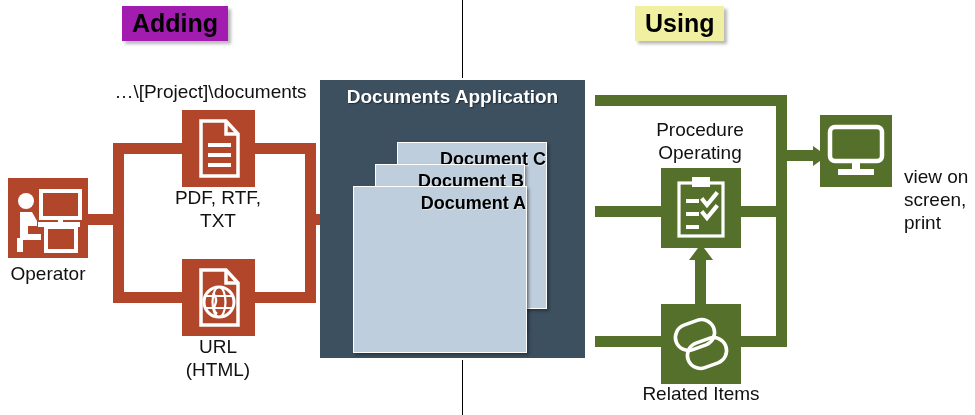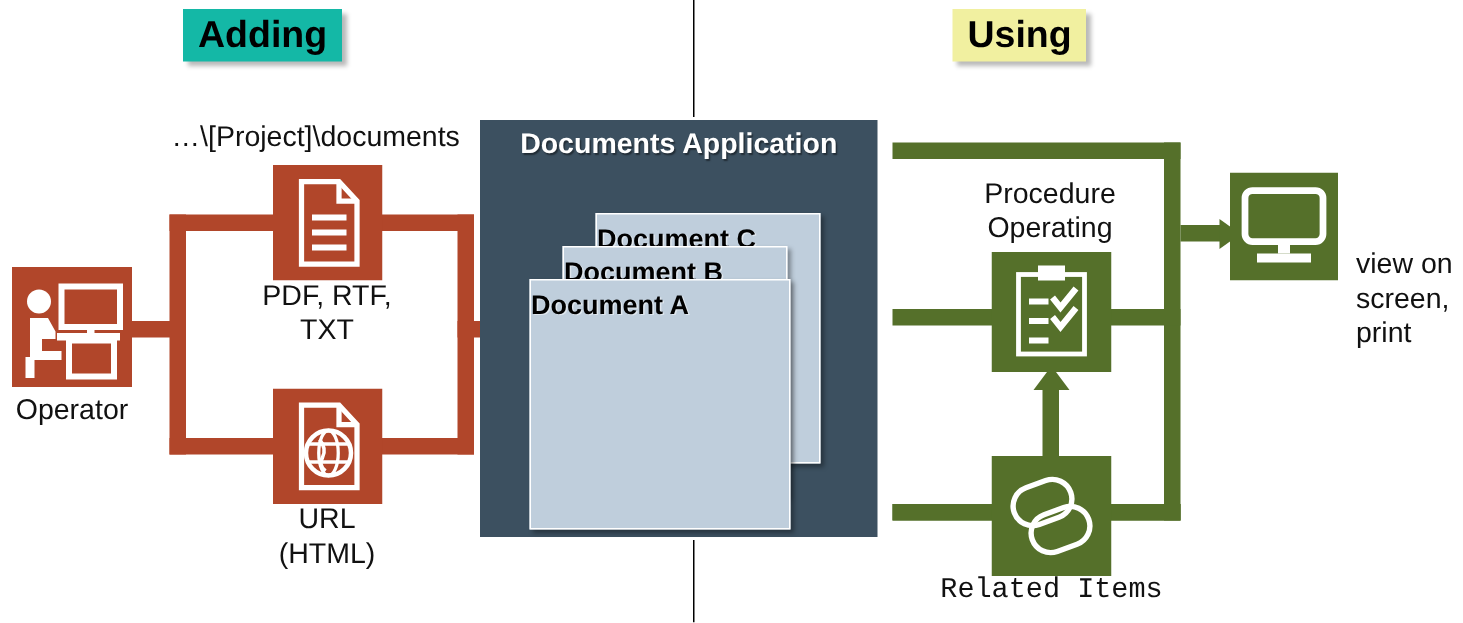--- a/index.html
+++ b/index.html
@@ -57,37 +57,37 @@
     text-shadow:1px 1px 1px rgba(0,0,0,.45);
   }
   .doccard{
     position:absolute;
     background:#BFCEDC;
     border:1px solid #ffffff;
     box-shadow:2px 2px 3px rgba(0,0,0,.35);
   }
   .doccard span{
     position:absolute;left:0;top:6px;width:100%;
-    text-align:left;
+    text-align:right;
     font-size:18px;font-weight:bold;color:#000000;
     text-shadow:1px 1px 0 rgba(255,255,255,.5);
   }
 
   
   .divider{position:absolute;width:1px;background:#000000;}
 </style>
 </head>
 <body>
 
 <div id="stage">
 
   <div class="divider" style="left:462px;top:0px;height:78px;"></div>
   <div class="divider" style="left:462px;top:360px;height:55px;"></div>
 
-  <div class="banner" style="left:122px;top:6px;background:#14b8a6;">
+  <div class="banner" style="left:122px;top:6px;background:#a21caf;">
     <span>Adding</span>
   </div>
   <div class="banner" style="left:635px;top:6px;background:#F1F0A0;text-align:center;">
     <span>Using</span>
   </div>
 
   <div class="bar" style="left:88px;top:214px;width:36px;height:11px;background:#B1462A;"></div>
 
   <div class="bar" style="left:113px;top:143px;width:11px;height:160px;background:#B1462A;"></div>
 
@@ -220,21 +220,21 @@
     </svg>
   </div>
 
   <div class="tile" style="left:661px;top:304px;">
     <svg width="80" height="80" viewBox="0 0 80 80">
       <rect x="0" y="0" width="80" height="80" fill="#55702A"></rect>
       <rect x="14" y="18" width="40" height="26" rx="13" ry="13" fill="none" stroke="#ffffff" stroke-width="3.6" transform="rotate(-20 34 31)"></rect>
       <rect x="26" y="36" width="40" height="26" rx="13" ry="13" fill="none" stroke="#ffffff" stroke-width="3.6" transform="rotate(-20 46 49)"></rect>
     </svg>
   </div>
-  <div class="lbl" style="left:626px;top:382px;width:150px;font-family:Liberation Mono, monospace;">
+  <div class="lbl" style="left:626px;top:382px;width:150px;">
     <span>Related Items</span>
   </div>
 
   <div class="tile" style="left:820px;top:115px;">
     <svg width="72" height="72" viewBox="0 0 72 72">
       <rect x="0" y="0" width="72" height="72" fill="#55702A"></rect>
       <rect x="10" y="12" width="52" height="34" rx="5" ry="5" fill="none" stroke="#ffffff" stroke-width="4.5"></rect>
       <rect x="32" y="46" width="8" height="8" fill="#ffffff"></rect>
       <rect x="18" y="54" width="36" height="6" fill="#ffffff"></rect>
     </svg>

